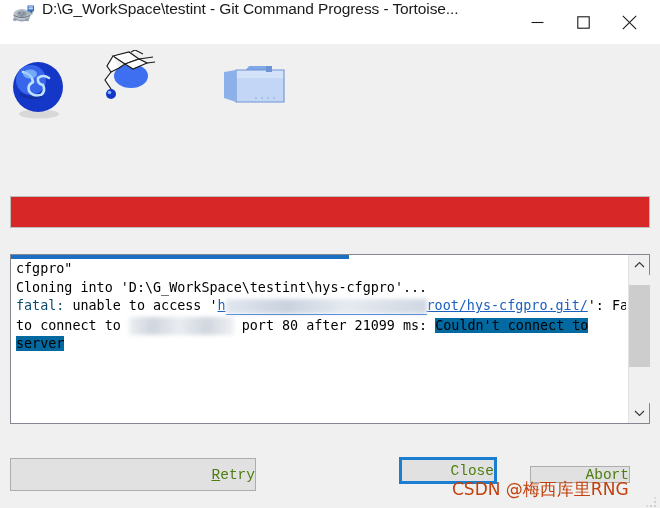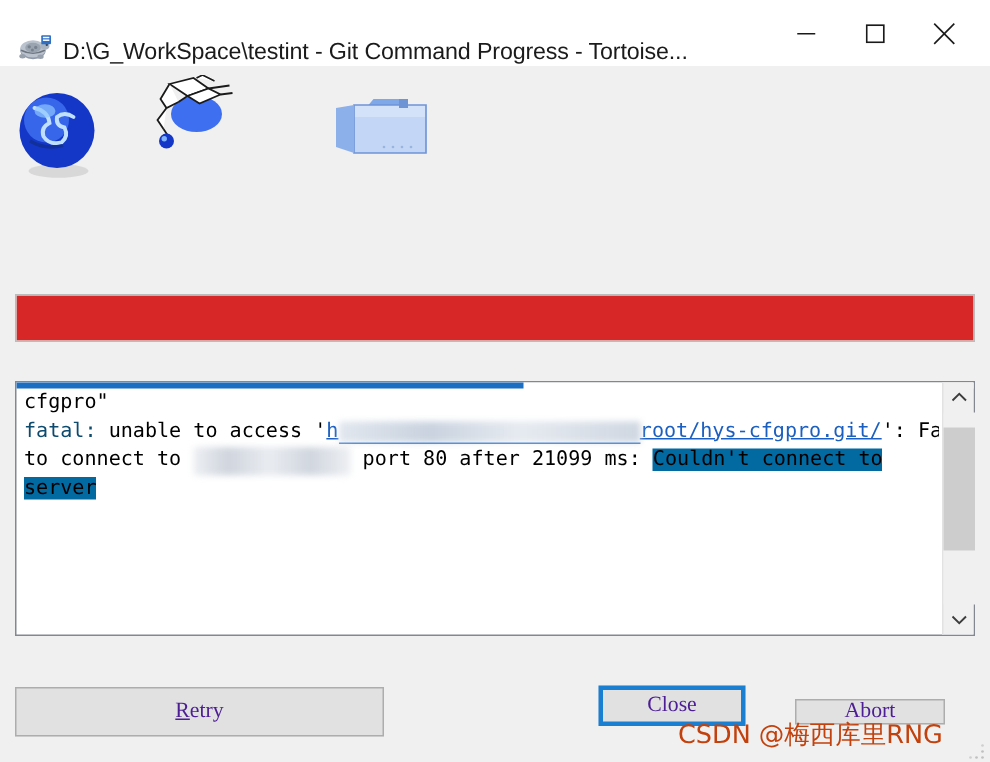--- a/index.html
+++ b/index.html
@@ -15,21 +15,21 @@
     position: relative;
   }
 
   
   #titlebar {
     position: absolute;
     left: 0; top: 0;
     width: 660px; height: 44px;
     background: #ffffff;
     display: flex;
-    align-items: flex-end;
+    align-items: flex-start;
   }
   #title-icon {
     width: 26px; height: 26px;
     margin-left: 10px; margin-right: 6px;
     flex: 0 0 auto;
     position: relative;
   }
   #title-text {
     font-size: 15.5px;
     color: #1b1b1b;
@@ -175,26 +175,26 @@
     background: #cdcdcd;
   }
   #vs-down { position: absolute; left: 0; bottom: 0; }
 
   
   .btn {
     position: absolute;
     background: #e1e1e1;
     border: 1px solid #adadad;
     box-sizing: border-box;
-    font-family: Liberation Serif, serif;
+    font-family: Liberation Mono, monospace;
     font-size: 14.5px;
-    color: #4c1d95;
+    color: #4d7c0f;
     display: flex;
     align-items: center;
-    justify-content: center;
+    justify-content: flex-end;
     padding: 0;
   }
   #btn-retry {
     left: 10px; top: 458px;
     width: 246px; height: 33px;
   }
   #btn-close-dlg {
     left: 399px; top: 457px;
     width: 98px; height: 27px;
     border: 3px solid #1b7fd1;
@@ -316,20 +316,21 @@
 </div>
 
 <div id="log-panel">
 
   <div id="hscroll">
     <div id="hscroll-thumb" style="width: 53%;"></div>
   </div>
 
   <div id="log-text">
       <div><span>cfgpro"</span></div>
+      <div><span>Cloning into 'D:\G_WorkSpace\testint\hys-cfgpro'...</span></div>
       <div><span class="fatal">fatal:</span><span> unable to access '</span><span class="url">h</span><span class="blurred-u">ttp://192.168.x.xxx:xxxx/</span><span class="url">root/hys-cfgpro.git/</span><span>': Failed</span></div>
       <div><span>to connect to </span><span class="blurred">192.168.x.xxx</span><span> port 80 after 21099 ms: </span><span class="sel">Couldn't connect to</span></div>
       <div><span class="sel">server</span></div>
       <div class="spacer-line">&nbsp;</div>
     </div>
 
   <div id="vscroll">
     <div class="vs-arrow">
       <svg width="11" height="8" viewBox="0 0 11 8">
         <polyline points="1,6 5.5,1.6 10,6" fill="none" stroke="#3d3d3d" stroke-width="1.3"></polyline>

